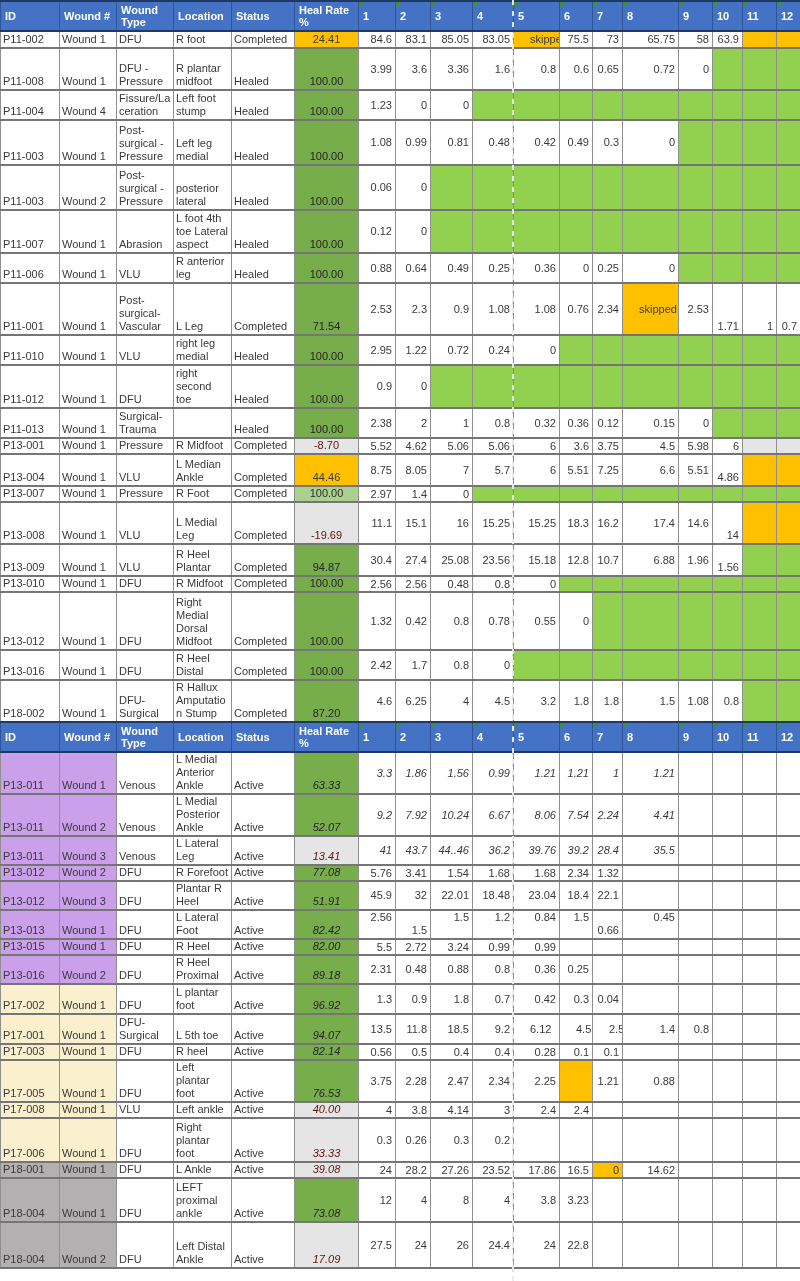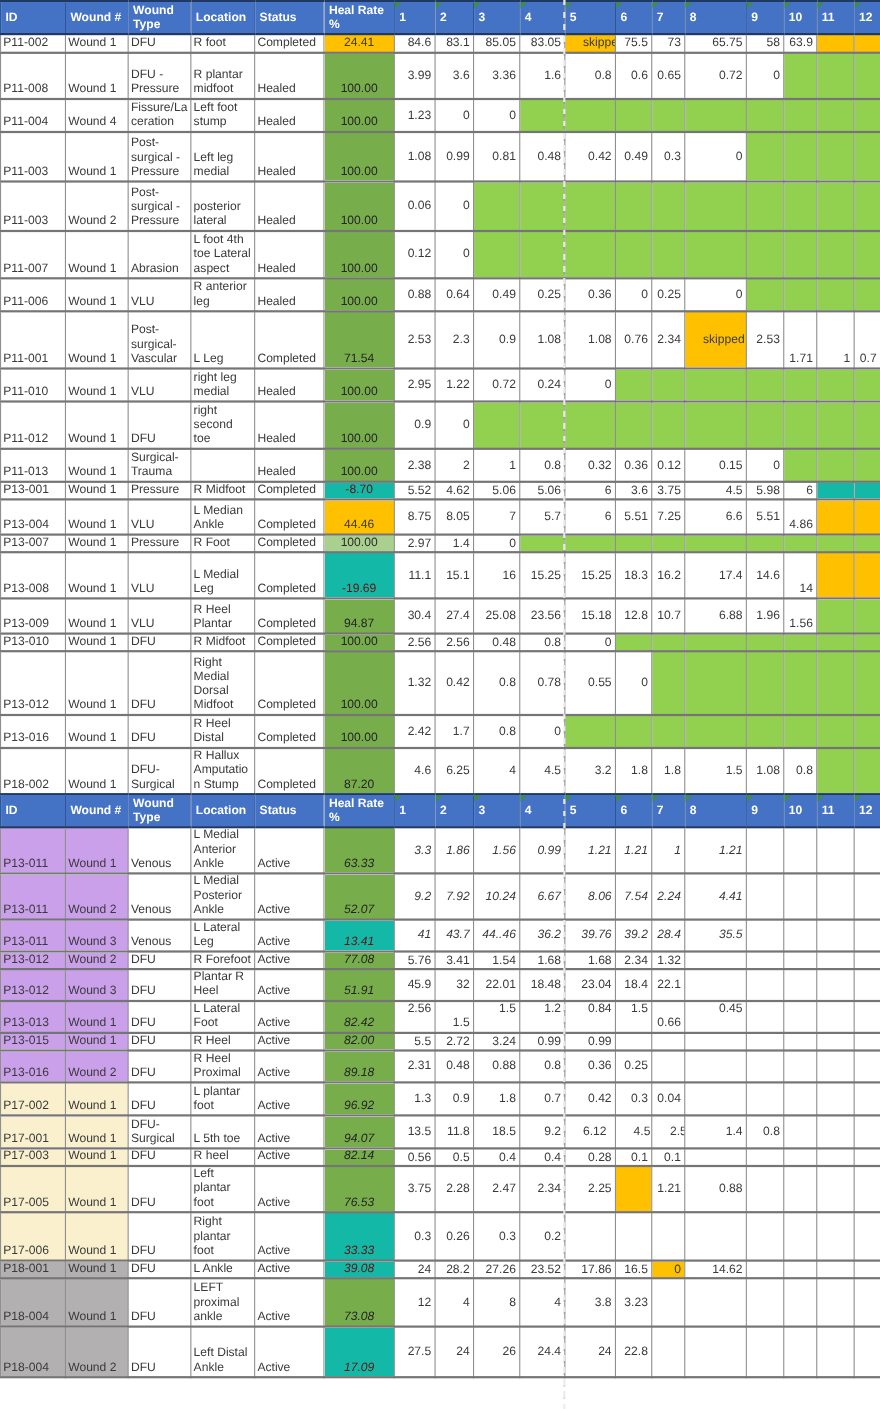--- a/index.html
+++ b/index.html
@@ -29,21 +29,21 @@
   td.txt{text-align:left;vertical-align:bottom;padding:0 2px 1px 2px;word-wrap:break-word;}
   td.num{text-align:right;vertical-align:middle;padding:0 3px 0 1px;}
   td.heal{text-align:center;vertical-align:bottom;padding:0 1px 1px 1px;}
   td.low{vertical-align:bottom;padding-bottom:1px;}
   td.leftal{text-align:left;padding-left:16px;}
   .ital{font-style:italic;}
   .bg-G{background:#78AD4C;color:#242424;}
   .bg-g{background:#92D050;}
   .bg-gl{background:#A9D08E;color:#2c2c2c;}
   .bg-o{background:#FFC000;color:#3a3a3a;}
-  .bg-r{background:#14b8a6;color:#641111;}
+  .bg-r{background:#e5e5e5;color:#641111;}
   .id-purple{background:#C9A0E9;}
   .id-cream{background:#FAF0CE;}
   .id-gray{background:#B2B0B0;}
   #pagebreak{
     position:absolute;top:0;left:512px;width:2px;height:1281px;
     background:repeating-linear-gradient(180deg,rgba(235,235,235,.95) 0 5px,rgba(120,120,120,.25) 5px 7px,transparent 7px 11px);
     pointer-events:none;
   }
 </style>
 </head>
@@ -745,20 +745,40 @@
           <td class="num">2.34</td>
           <td class="num">2.25</td>
           <td class="num bg-o"></td>
           <td class="num">1.21</td>
           <td class="num">0.88</td>
           <td class="num"></td>
           <td class="num"></td>
           <td class="num"></td>
           <td class="num"></td>
         </tr>
+        <tr class="datarow" style="height: 16px;">
+          <td class="txt id-cream">P17-008</td>
+          <td class="txt id-cream">Wound 1</td>
+          <td class="txt">VLU</td>
+          <td class="txt">Left ankle</td>
+          <td class="txt">Active</td>
+          <td class="heal bg-r ital">40.00</td>
+          <td class="num">4</td>
+          <td class="num">3.8</td>
+          <td class="num">4.14</td>
+          <td class="num">3</td>
+          <td class="num">2.4</td>
+          <td class="num">2.4</td>
+          <td class="num"></td>
+          <td class="num"></td>
+          <td class="num"></td>
+          <td class="num"></td>
+          <td class="num"></td>
+          <td class="num"></td>
+        </tr>
         <tr class="datarow" style="height: 44px;">
           <td class="txt id-cream">P17-006</td>
           <td class="txt id-cream">Wound 1</td>
           <td class="txt">DFU</td>
           <td class="txt">Right plantar foot</td>
           <td class="txt">Active</td>
           <td class="heal bg-r ital">33.33</td>
           <td class="num">0.3</td>
           <td class="num">0.26</td>
           <td class="num">0.3</td>

